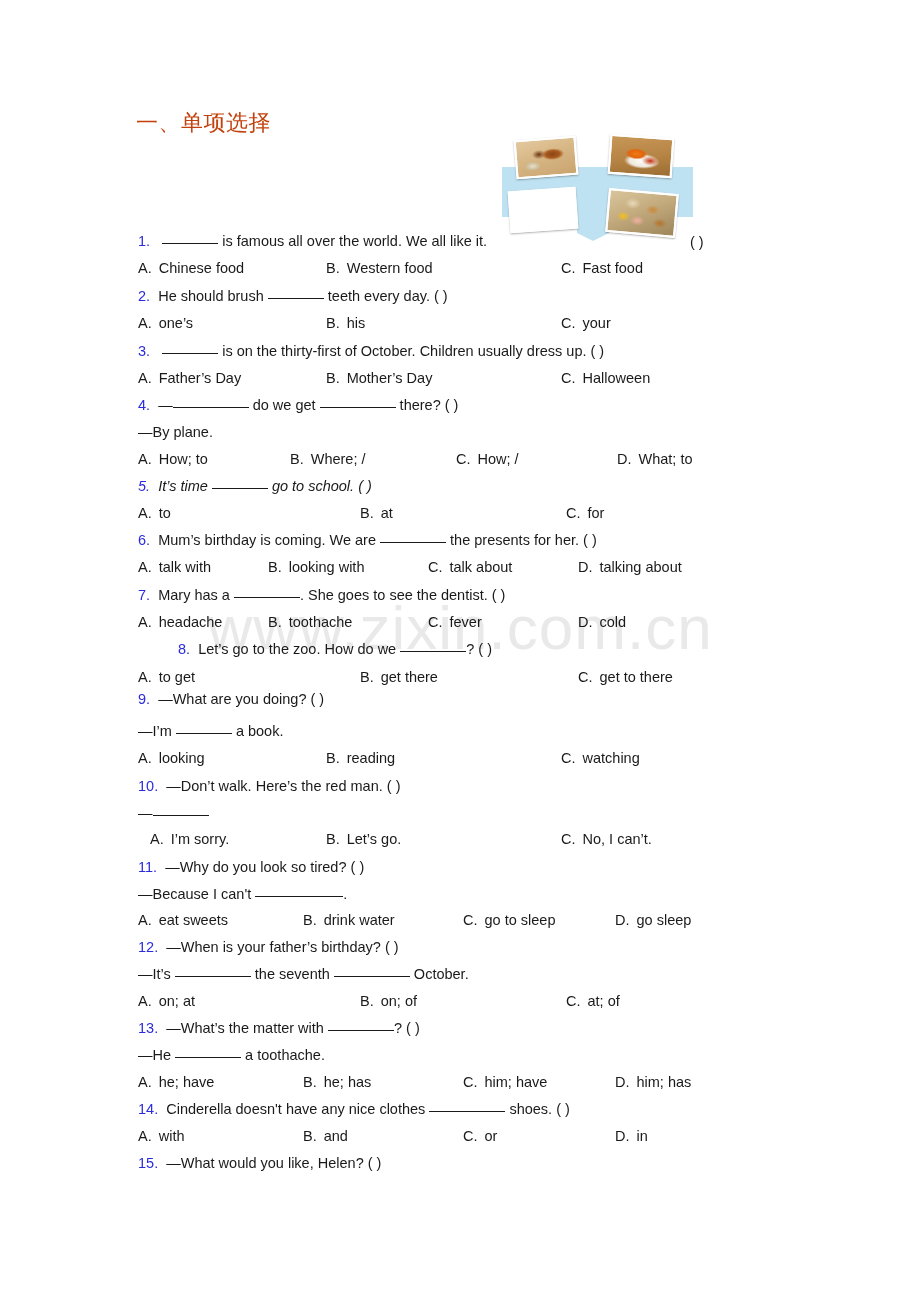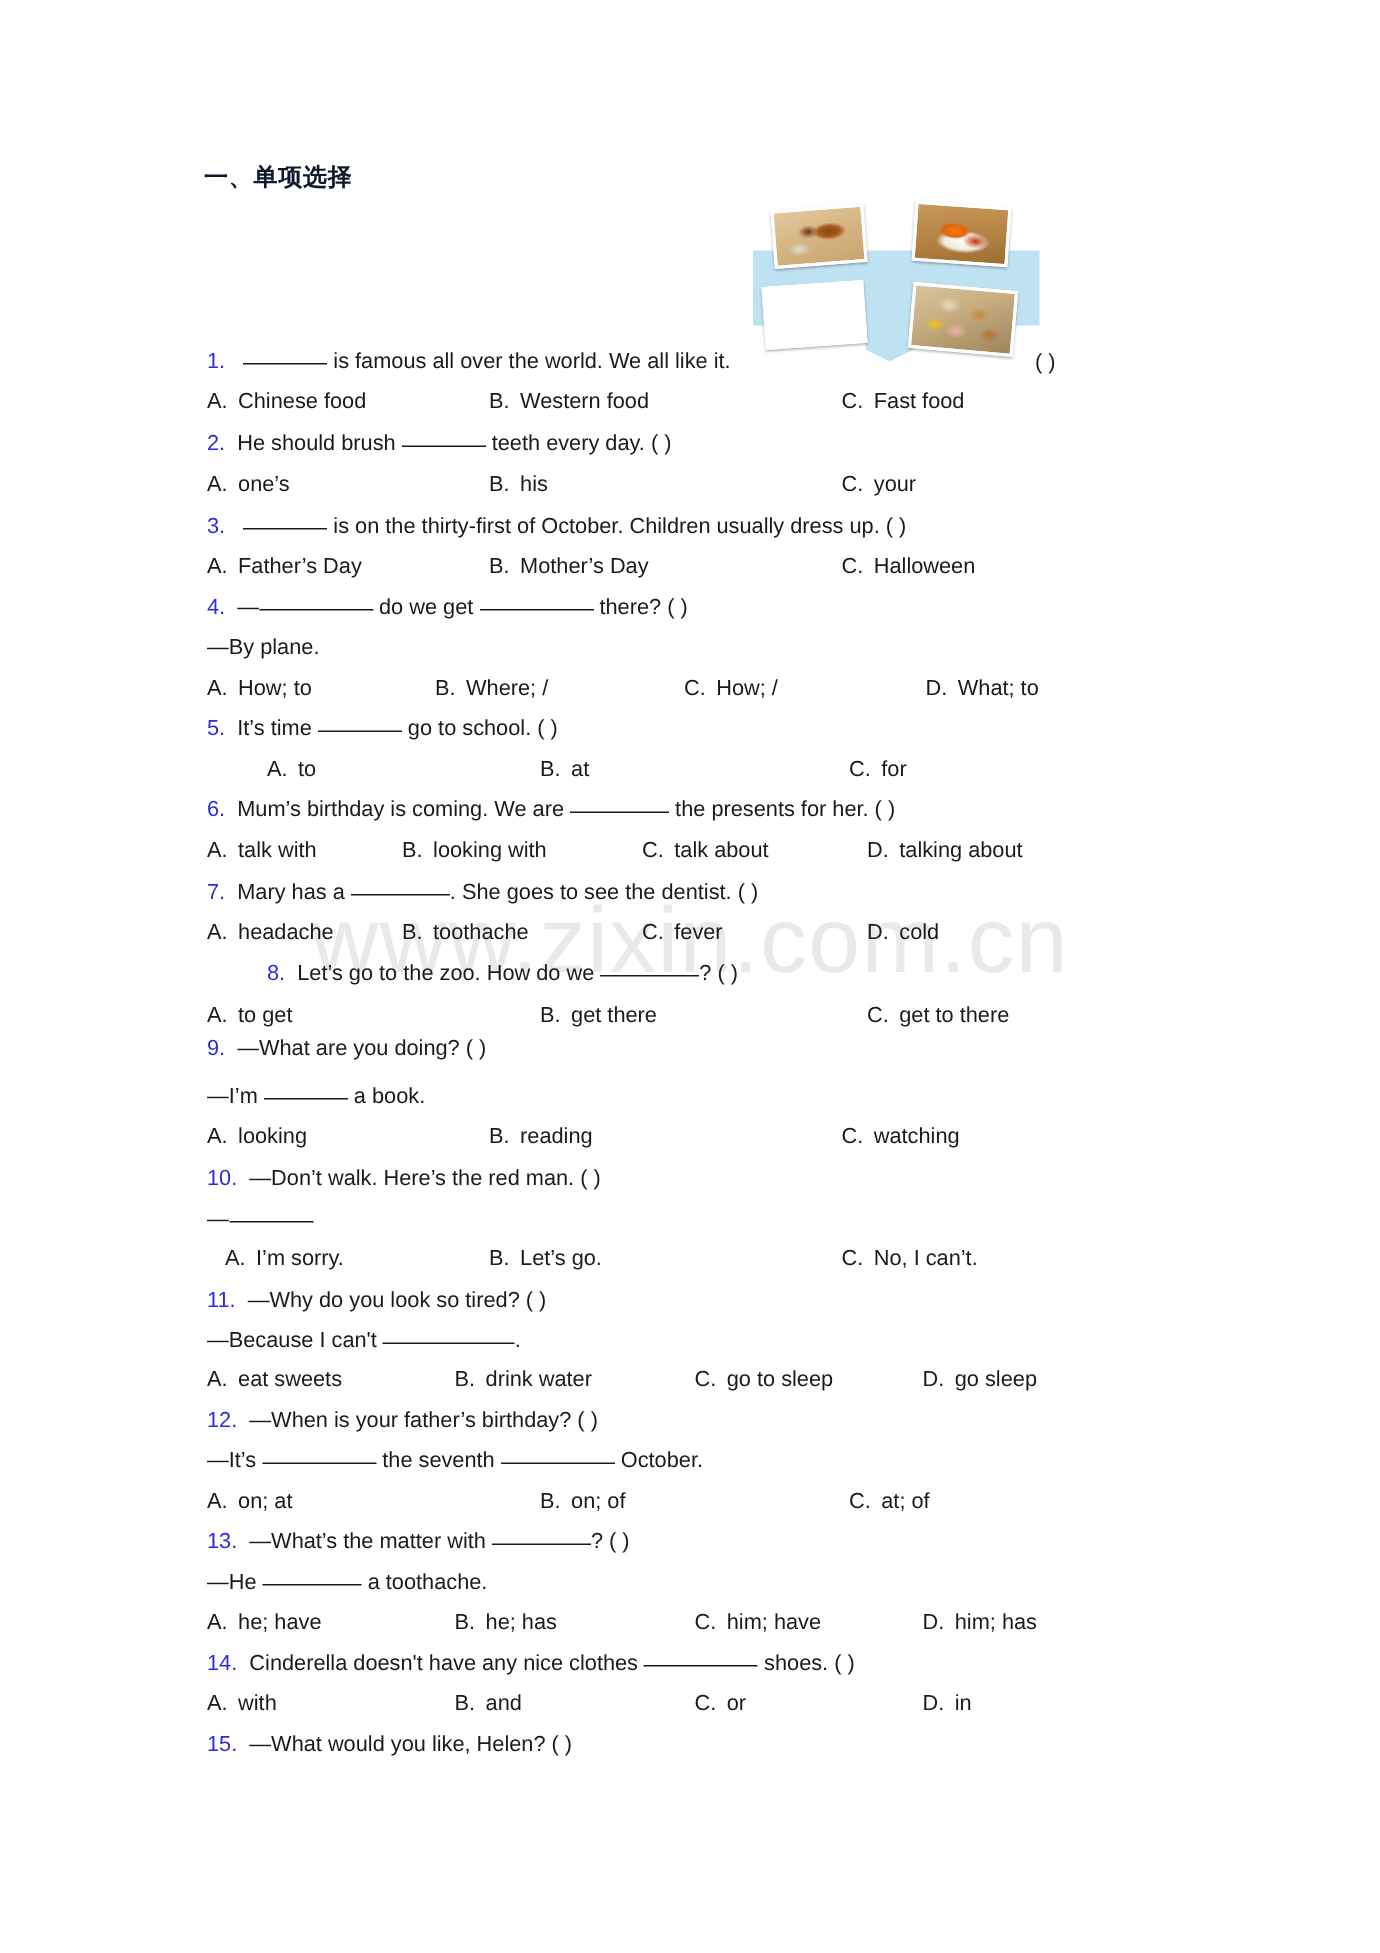--- a/index.html
+++ b/index.html
@@ -38,23 +38,23 @@
     left: 0; top: 0;
     width: 920px;
     height: 1302px;
     z-index: 2;
   }
 
   .section-title {
     position: absolute;
     left: 136px;
     top: 108px;
-    font-size: 16px;
-    font-weight: 700;
-    color: #0f172a;
+    font-size: 22px;
+    font-weight: 400;
+    color: #c2410c;
     letter-spacing: 0.5px;
   }
 
   
   #illustration {
     position: absolute;
     left: 497px;
     top: 133px;
     width: 200px;
     height: 114px;
@@ -230,26 +230,26 @@
     <span>&nbsp;</span><span>—</span><span class="blank b8"></span><span> do we get </span><span class="blank b8"></span><span> there? (    )</span>
   </div>
   <div class="qline" style="left:138px; top:425px;">—By plane.</div>
   <div class="opts" style="left:138px; top:452px;">
     <span class="opt" style="left:0px;"><span class="lbl">A.</span><span>How; to</span></span>
     <span class="opt" style="left:152px;"><span class="lbl">B.</span><span>Where; /</span></span>
     <span class="opt" style="left:318px;"><span class="lbl">C.</span><span>How; /</span></span>
     <span class="opt" style="left:479px;"><span class="lbl">D.</span><span>What; to</span></span>
   </div>
 
-  <div class="qline" style="left:138px; top:479px;">
+  <div class="qline" style="left:138px; top:479px;font-style:italic;">
     <span class="qnum">5.</span>
     <span>&nbsp;</span><span>It’s time </span><span class="blank b6"></span><span> go to school. (   )</span>
   </div>
   <div class="opts" style="left:138px; top:506px;">
-    <span class="opt" style="left:0px;margin-left:40px;"><span class="lbl">A.</span><span>to</span></span>
+    <span class="opt" style="left:0px;"><span class="lbl">A.</span><span>to</span></span>
     <span class="opt" style="left:222px;"><span class="lbl">B.</span><span>at</span></span>
     <span class="opt" style="left:428px;"><span class="lbl">C.</span><span>for</span></span>
   </div>
 
   <div class="qline" style="left:138px; top:533px;">
     <span class="qnum">6.</span>
     <span>&nbsp;</span><span>Mum’s birthday is coming. We are </span><span class="blank b7"></span><span> the presents for her. (  )</span>
   </div>
   <div class="opts" style="left:138px; top:560px;">
     <span class="opt" style="left:0px;"><span class="lbl">A.</span><span>talk with</span></span>

